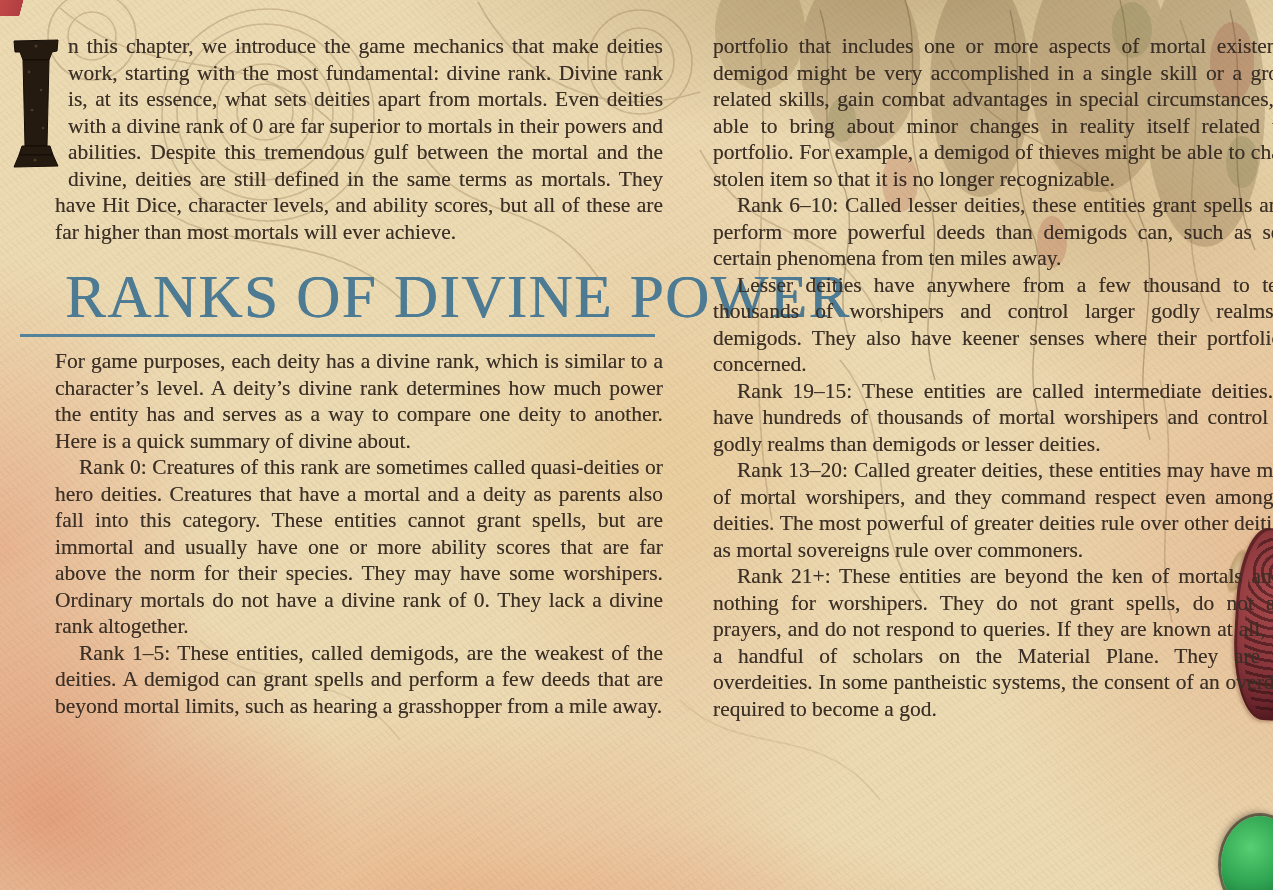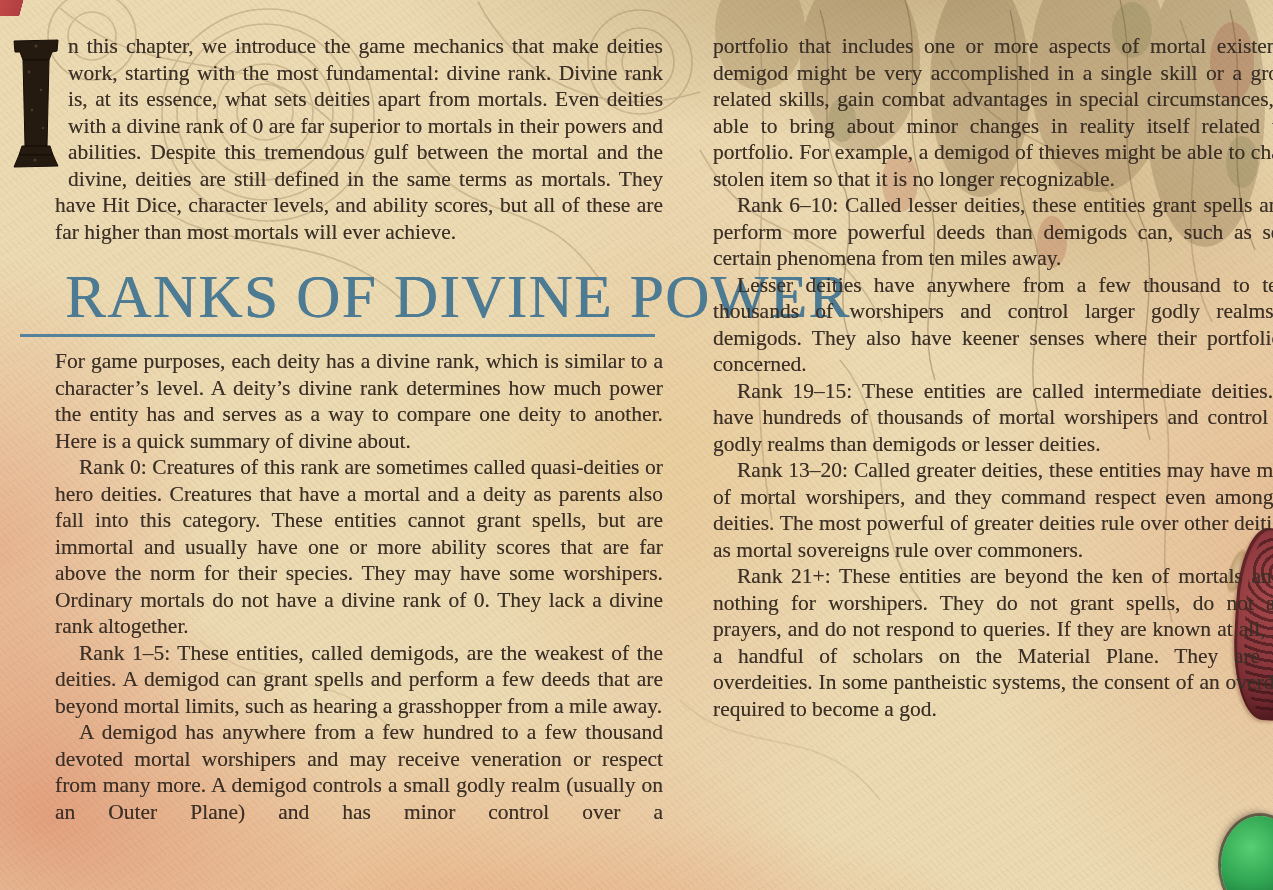--- a/index.html
+++ b/index.html
@@ -149,21 +149,20 @@
           </g>
         </svg>
       </span><span>n this chapter, we introduce the game mechanics that make deities work, starting with the most fundamental: divine rank. Divine rank is, at its essence, what sets deities apart from mortals. Even deities with a divine rank of 0 are far superior to mortals in their powers and abilities. Despite this tremendous gulf between the mortal and the divine, deities are still defined in the same terms as mortals. They have Hit Dice, character levels, and ability scores, but all of these are far higher than most mortals will ever achieve.</span>
     </p>
 
     <h1 class="section-heading"><span>RANKS OF DIVINE POWER</span></h1>
 
     <p><span>For game purposes, each deity has a divine rank, which is similar to a character’s level. A deity’s divine rank determines how much power the entity has and serves as a way to compare one deity to another. Here is a quick summary of divine about.</span></p>
     <p class="indent"><b class="lead">Rank 0:</b><span> Creatures of this rank are sometimes called quasi-deities or hero deities. Creatures that have a mortal and a deity as parents also fall into this category. These entities cannot grant spells, but are immortal and usually have one or more ability scores that are far above the norm for their species. They may have some worshipers. Ordinary mortals do not have a divine rank of 0. They lack a divine rank altogether.</span></p>
     <p class="indent"><b class="lead">Rank 1–5:</b><span> These entities, called demigods, are the weakest of the deities. A demigod can grant spells and perform a few deeds that are beyond mortal limits, such as hearing a grasshopper from a mile away.</span></p>
-    <p class="indent stretch-last"><span>A demigod has anywhere from a few hundred to a few thousand devoted mortal worshipers and may receive veneration or respect from many more. A demigod controls a small godly realm (usually on an Outer Plane) and has minor control over a</span></p>
   </div>
 
   <div class="col col-right">
     <p><span>portfolio that includes one or more aspects of mortal existence. A demigod might be very accomplished in a single skill or a group of related skills, gain combat advantages in special circumstances, or be able to bring about minor changes in reality itself related to the portfolio. For example, a demigod of thieves might be able to change a stolen item so that it is no longer recognizable.</span></p>
     <p class="indent"><b class="lead">Rank 6–10:</b><span> Called lesser deities, these entities grant spells and can perform more powerful deeds than demigods can, such as sensing certain phenomena from ten miles away.</span></p>
     <p class="indent"><span>Lesser deities have anywhere from a few thousand to tens of thousands of worshipers and control larger godly realms than demigods. They also have keener senses where their portfolios are concerned.</span></p>
     <p class="indent"><b class="lead">Rank 19–15:</b><span> These entities are called intermediate deities. They have hundreds of thousands of mortal worshipers and control larger godly realms than demigods or lesser deities.</span></p>
     <p class="indent"><b class="lead">Rank 13–20:</b><span> Called greater deities, these entities may have millions of mortal worshipers, and they command respect even among other deities. The most powerful of greater deities rule over other deities just as mortal sovereigns rule over commoners.</span></p>
     <p class="indent"><b class="lead">Rank 21+:</b><span> These entities are beyond the ken of mortals and care nothing for worshipers. They do not grant spells, do not answer prayers, and do not respond to queries. If they are known at all, it is to a handful of scholars on the Material Plane. They are called overdeities. In some pantheistic systems, the consent of an overdeity is required to become a god.</span></p>
   </div>

